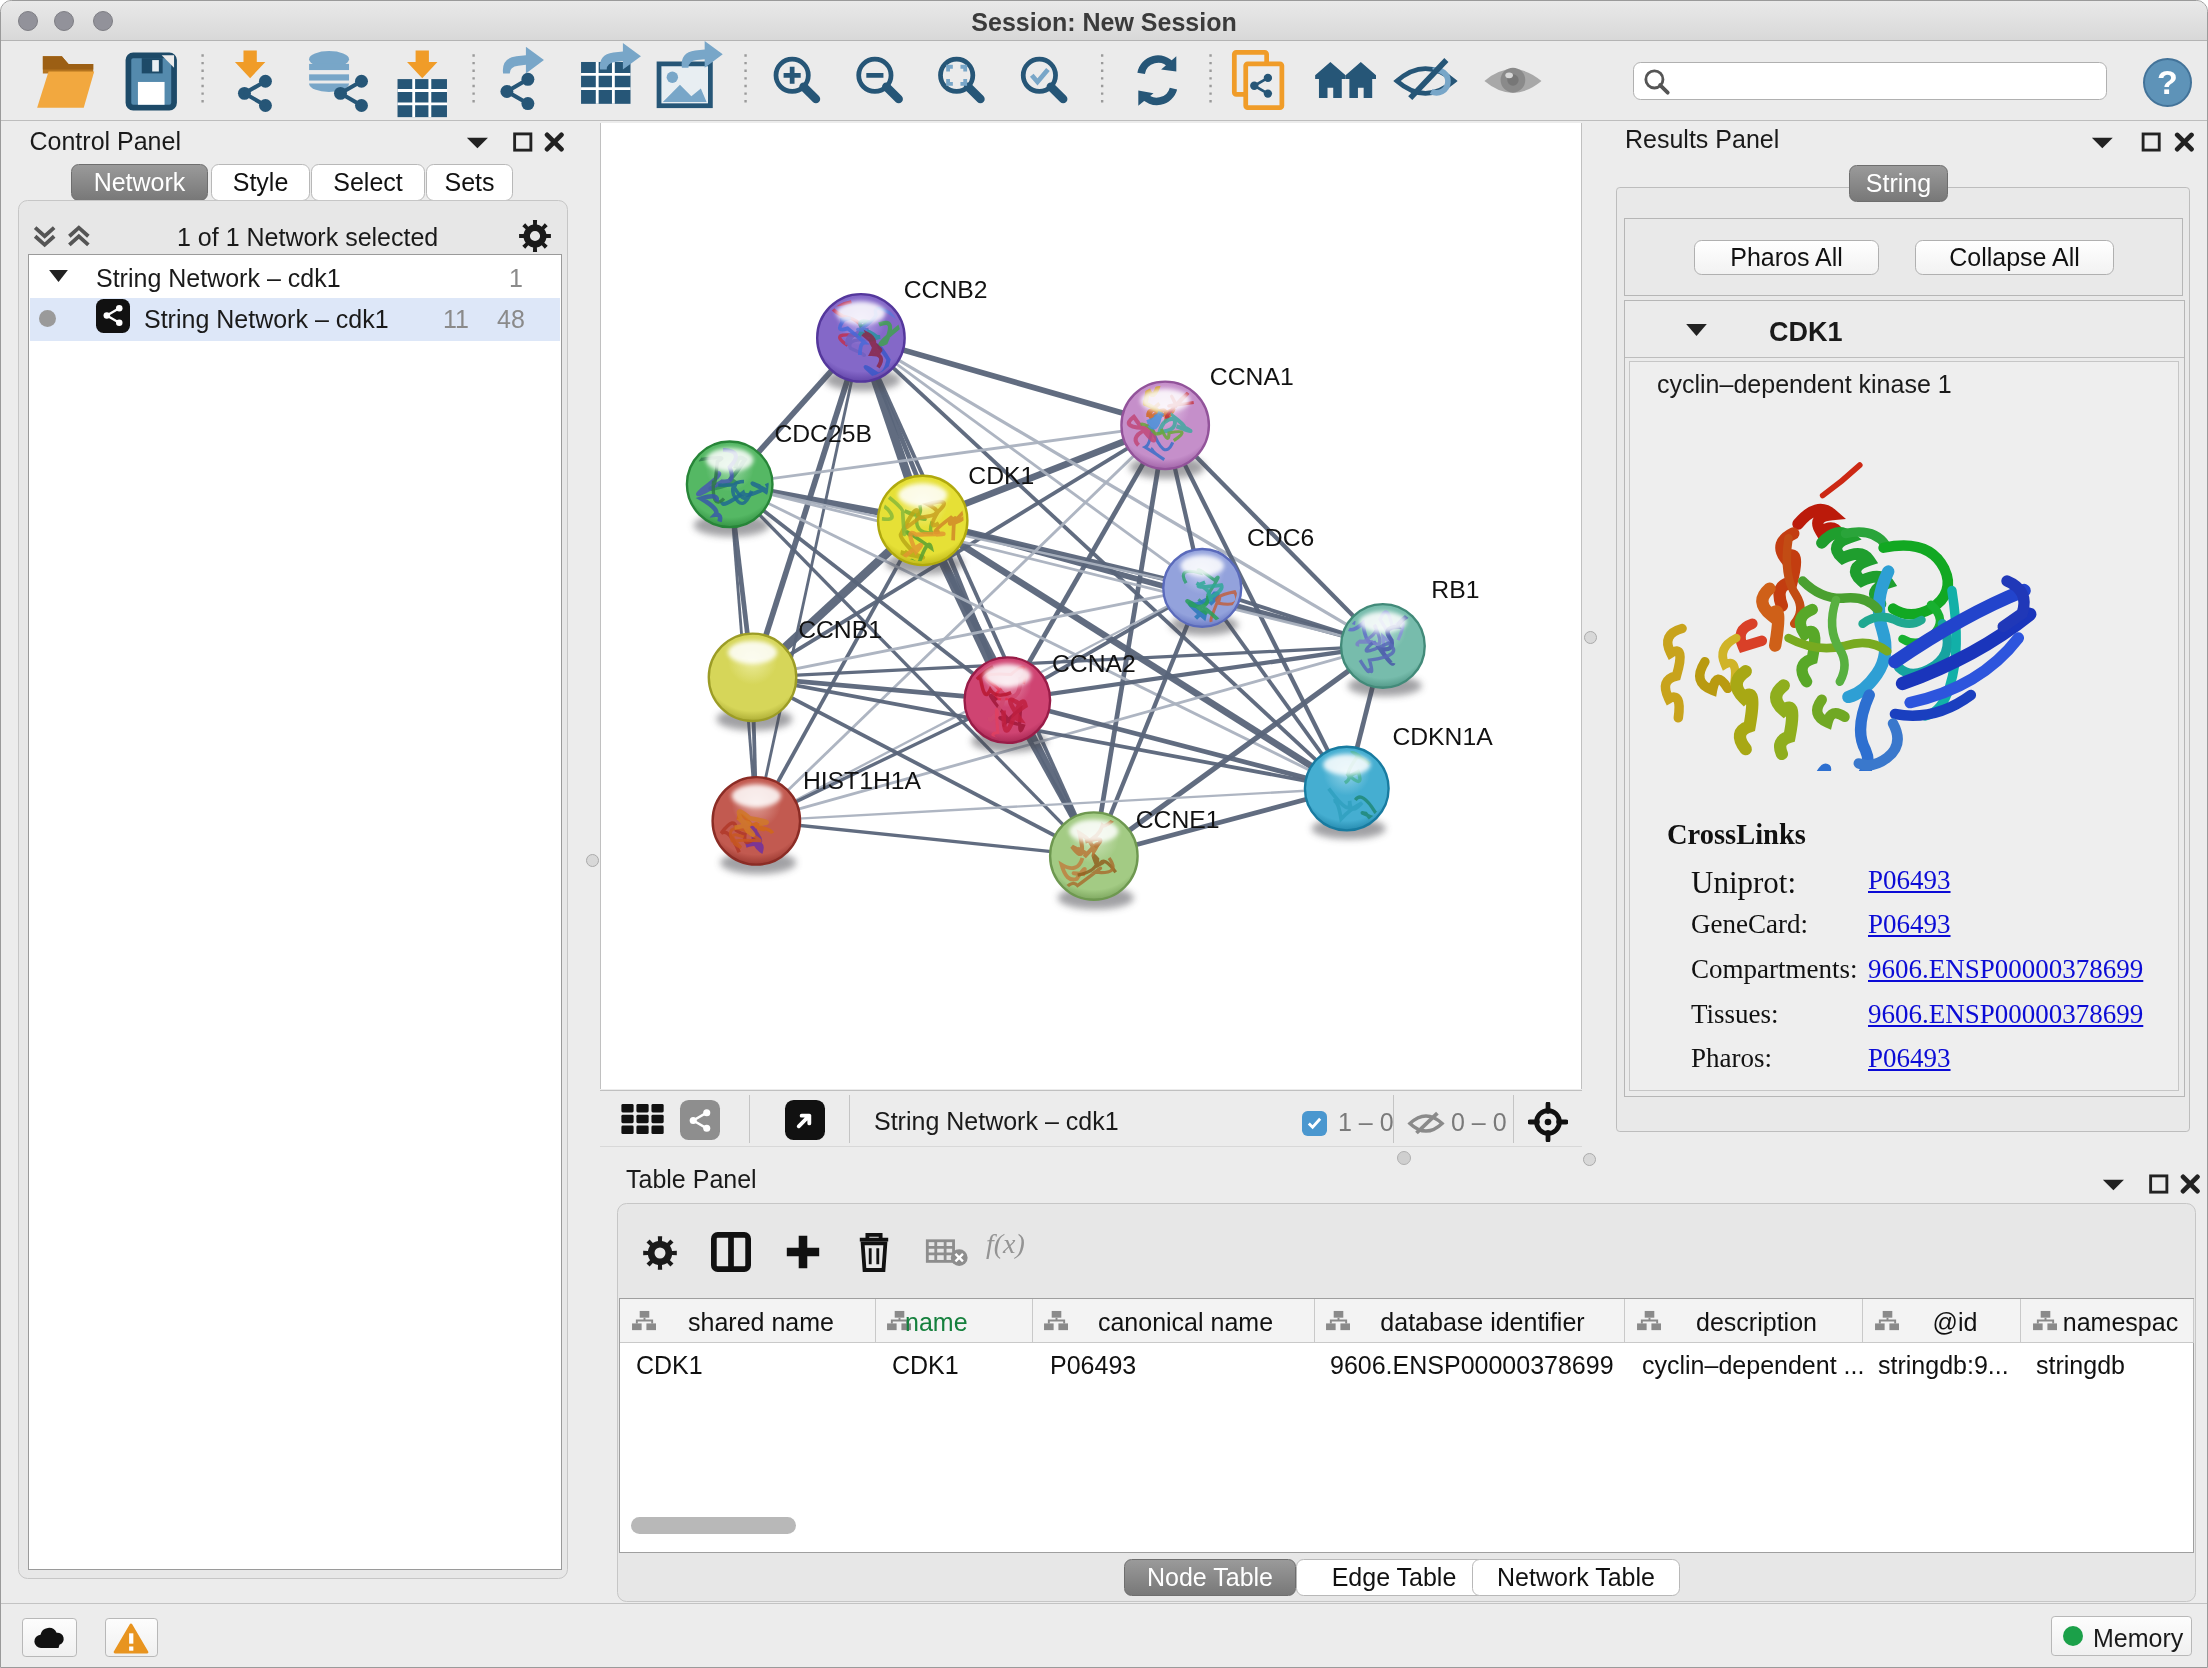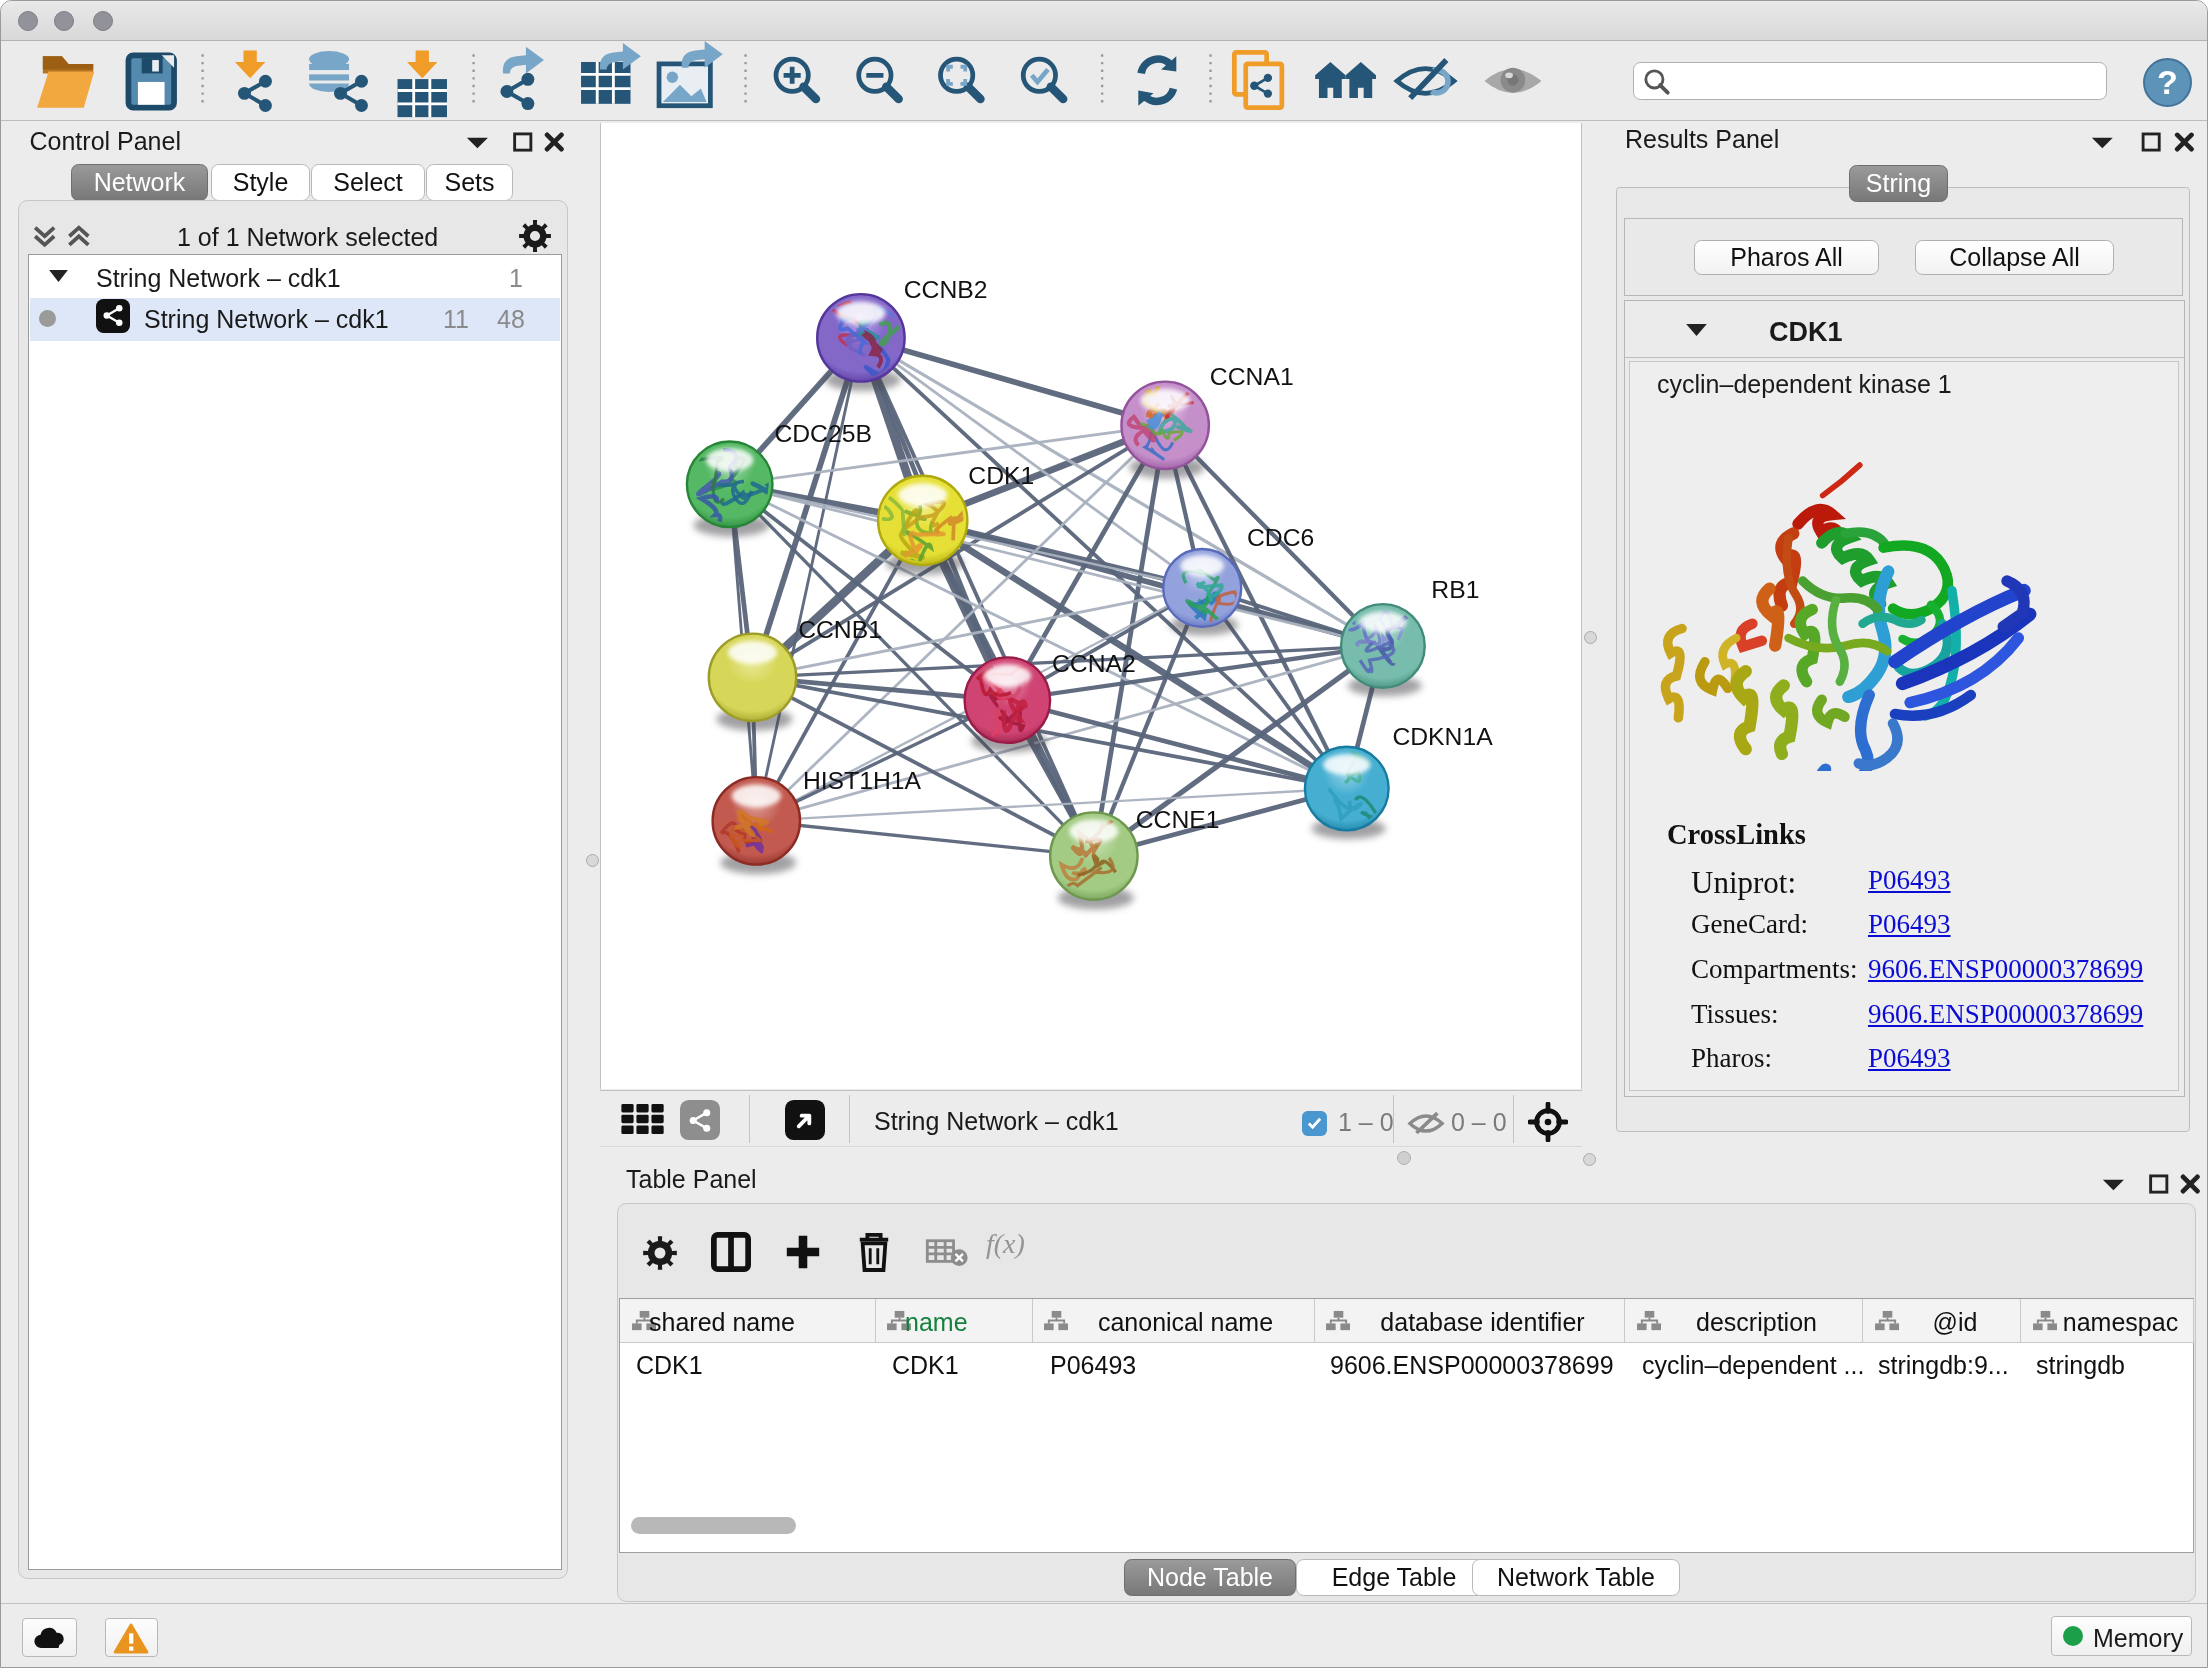--- a/index.html
+++ b/index.html
@@ -1,17 +1,18 @@
 <!DOCTYPE html>
 <html style="font-size:15px"><head><meta charset="utf-8"><style>*{margin:0;padding:0;box-sizing:border-box}body{width:2208px;height:1668px;background:#fff;font-family:"Liberation Sans",sans-serif;position:relative;overflow:hidden}.a{position:absolute}.win{position:absolute;left:0;top:0;width:2208px;height:1668px;background:#ececec;border:1px solid #9a9a9a;border-radius:11.4px 11.4px 0 0;overflow:hidden}.tb{position:absolute;left:0;top:0;width:100%;height:40px;background:linear-gradient(#e9e9e9,#d8d8d8);border-bottom:1px solid #b4b4b4}.light{position:absolute;top:9.5px;width:20px;height:20px;border-radius:50%;background:#92929a;border:1px solid #7e7e84}.ttl{position:absolute;top:6.7px;width:100%;text-align:center;font-size:25px;font-weight:600;color:#3b3b3b}.toolbar{position:absolute;left:0;top:40px;width:100%;height:80px;background:#ebebeb;border-bottom:1px solid #bdbdbd}.panelT{font-size:25px;color:#1a1a1a}.tab{position:absolute;font-size:25px;text-align:center;border:1px solid #b8b8b8;border-radius:7.6px;background:#fff;color:#111}.tabsel{background:linear-gradient(#9a9a9a,#787878);color:#fff;border-color:#6e6e6e}.btn{position:absolute;font-size:25px;text-align:center;border:1px solid #b0b0b0;border-radius:7.6px;background:linear-gradient(#ffffff,#f2f2f2);color:#111}</style></head><body>
 <div class="win">
     <div class="tb">
       <div class="light" style="left:17px"></div>
       <div class="light" style="left:53px"></div>
       <div class="light" style="left:92px"></div>
+      <div class="ttl">Session: New Session</div>
     </div>
     <div class="toolbar"></div>
     <svg style="position:absolute;left:0;top:40px" width="2208" height="80" viewBox="0 42 2322 84">
       <defs>
         <g id="shareg">
           <circle cx="0" cy="0" r="8"></circle>
           <circle cx="26" cy="-15" r="8"></circle>
           <circle cx="26" cy="15" r="8"></circle>
           <path d="M0,0 26,-15 M0,0 26,15" stroke-width="5" stroke="#265677"></path>
         </g>
@@ -612,21 +613,21 @@
     <div class="a" style="left:619px;top:1298px;width:1573px;height:44px;background:#f3f3f3;border-bottom:1px solid #c9c9c9"></div>
     <div class="a" style="left:619px;top:1298px;width:256px;height:44px;border-right:1px solid #c9c9c9"></div>
     <svg class="a" style="left:631px;top:1309px" width="25" height="23" viewBox="0 0 26 24">
       <g fill="#8a8a8a">
         <rect x="8" y="1" width="10" height="7"></rect>
         <rect x="0" y="14" width="10" height="7"></rect>
         <rect x="15" y="14" width="10" height="7"></rect>
         <path d="M13,8 v4 M5,14 v-3 h16 v3" stroke="#8a8a8a" stroke-width="2" fill="none"></path>
       </g>
     </svg>
-    <div class="a" style="left:648px;top:1307px;width:224px;font-size:25px;color:#111;overflow:hidden;white-space:nowrap">shared name</div>
+    <div class="a" style="left:648px;top:1307px;width:224px;text-align:center;font-size:25px;color:#111;overflow:hidden;white-space:nowrap">shared name</div>
     <div class="a" style="left:875px;top:1298px;width:157px;height:44px;border-right:1px solid #c9c9c9"></div>
     <svg class="a" style="left:886px;top:1309px" width="25" height="23" viewBox="0 0 26 24">
       <g fill="#8a8a8a">
         <rect x="8" y="1" width="10" height="7"></rect>
         <rect x="0" y="14" width="10" height="7"></rect>
         <rect x="15" y="14" width="10" height="7"></rect>
         <path d="M13,8 v4 M5,14 v-3 h16 v3" stroke="#8a8a8a" stroke-width="2" fill="none"></path>
       </g>
     </svg>
     <div class="a" style="left:904px;top:1307px;width:125px;text-align:left;font-size:25px;color:#15803d;overflow:hidden;white-space:nowrap">name</div>

